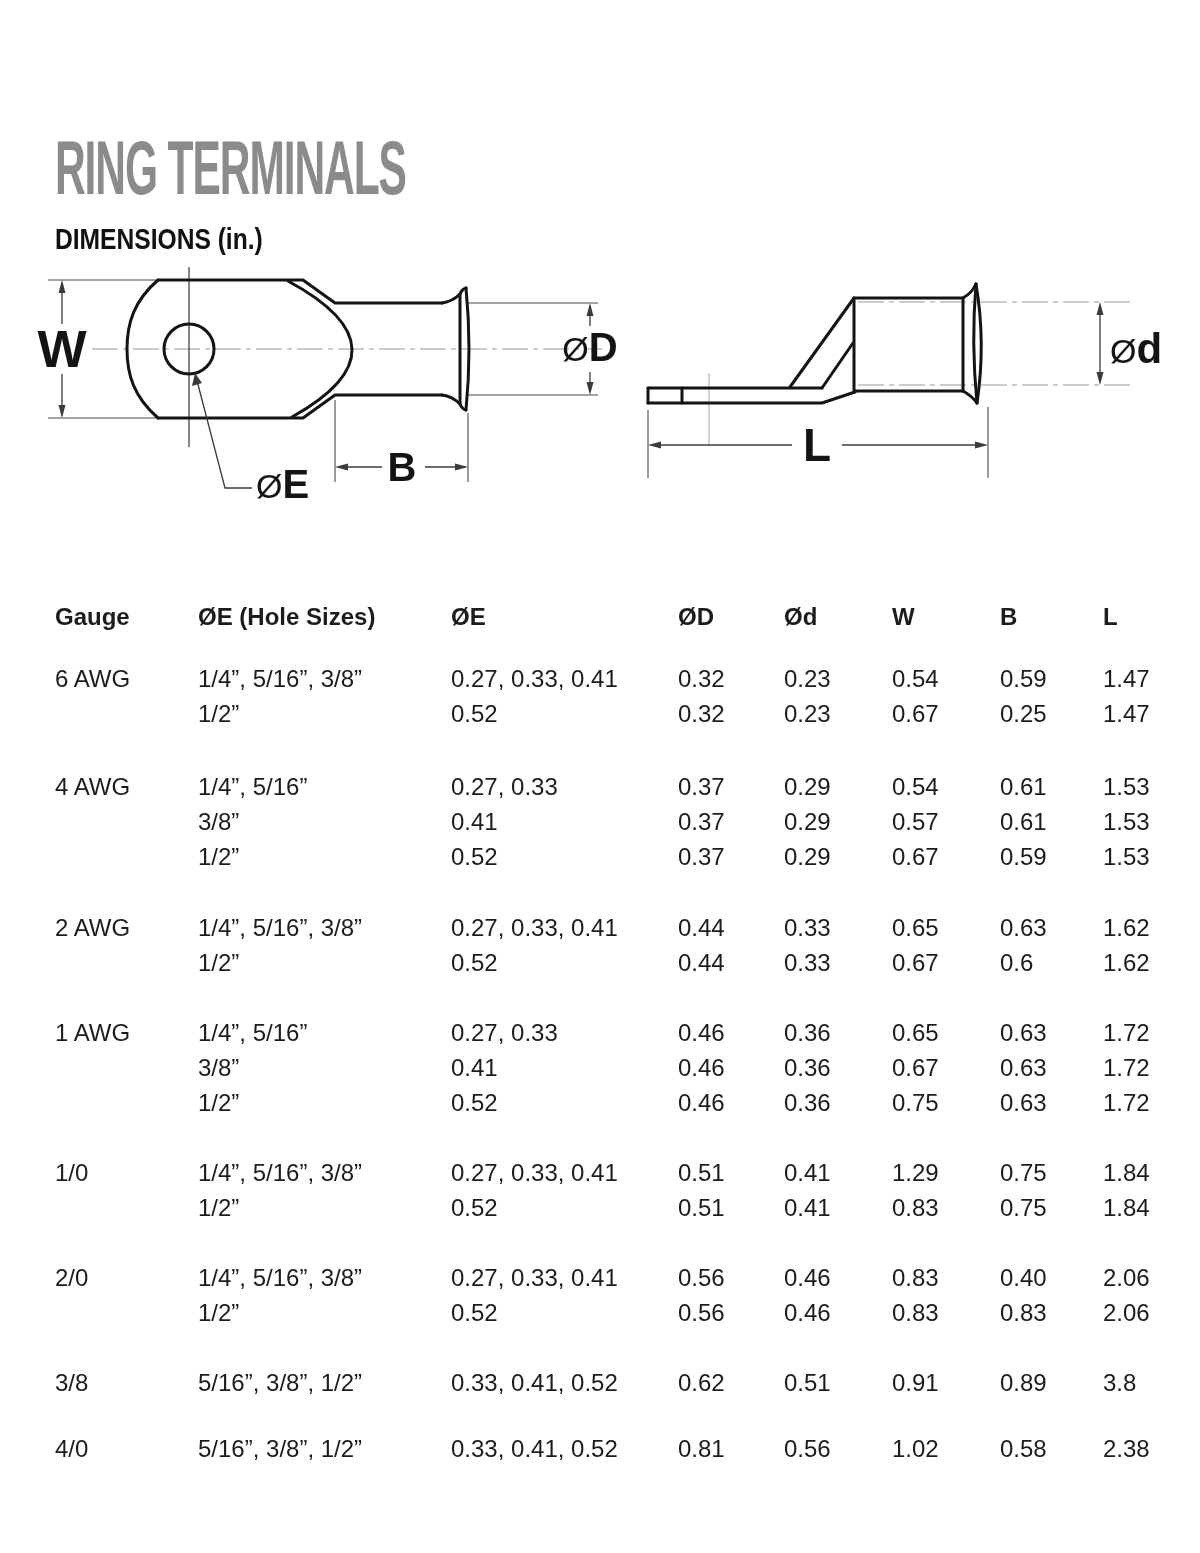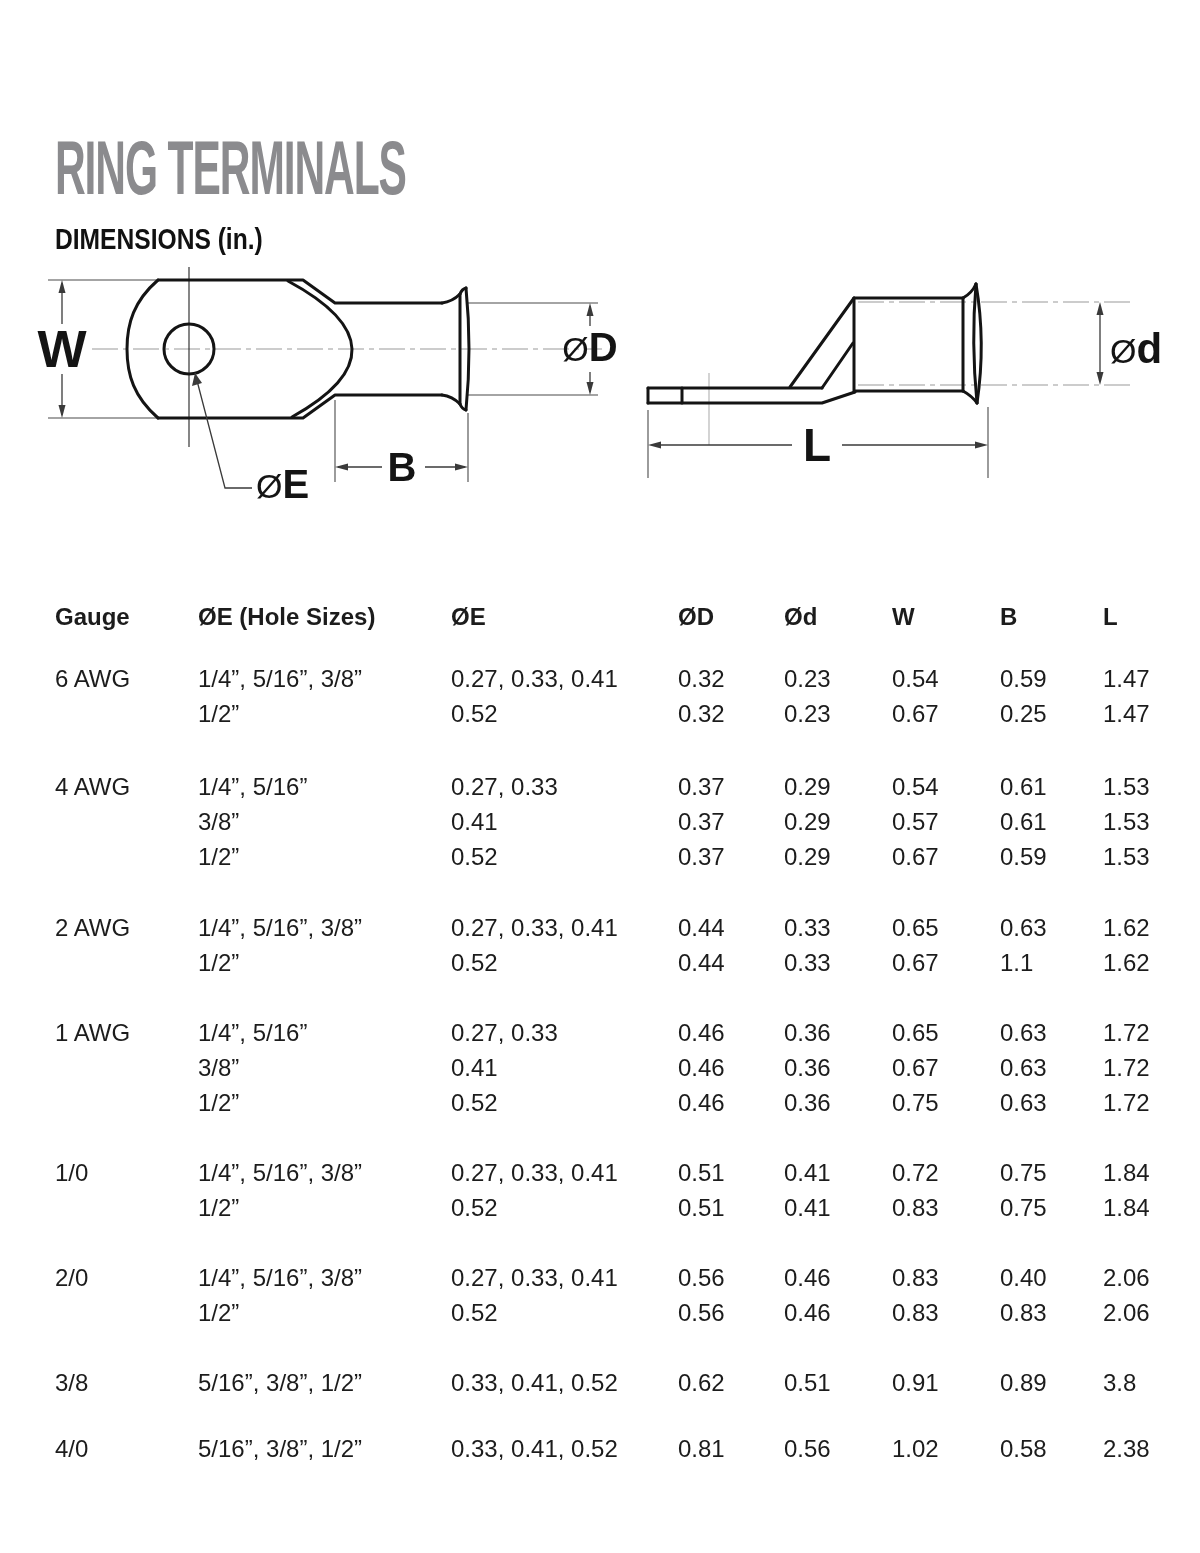--- a/index.html
+++ b/index.html
@@ -223,21 +223,21 @@
     <span>0.63</span>
     <span>1.62</span>
   </div>
   <div class="trow" style="top:952px">
     <span></span>
     <span>1/2”</span>
     <span>0.52</span>
     <span>0.44</span>
     <span>0.33</span>
     <span>0.67</span>
-    <span>1.1</span>
+    <span>0.6</span>
     <span>1.62</span>
   </div>
 
   <div class="trow" style="top:1022px">
     <span>1 AWG</span>
     <span>1/4”, 5/16”</span>
     <span>0.27, 0.33</span>
     <span>0.46</span>
     <span>0.36</span>
     <span>0.65</span>
@@ -264,21 +264,21 @@
     <span>0.63</span>
     <span>1.72</span>
   </div>
 
   <div class="trow" style="top:1162px">
     <span>1/0</span>
     <span>1/4”, 5/16”, 3/8”</span>
     <span>0.27, 0.33, 0.41</span>
     <span>0.51</span>
     <span>0.41</span>
-    <span>0.72</span>
+    <span>1.29</span>
     <span>0.75</span>
     <span>1.84</span>
   </div>
   <div class="trow" style="top:1197px">
     <span></span>
     <span>1/2”</span>
     <span>0.52</span>
     <span>0.51</span>
     <span>0.41</span>
     <span>0.83</span>

